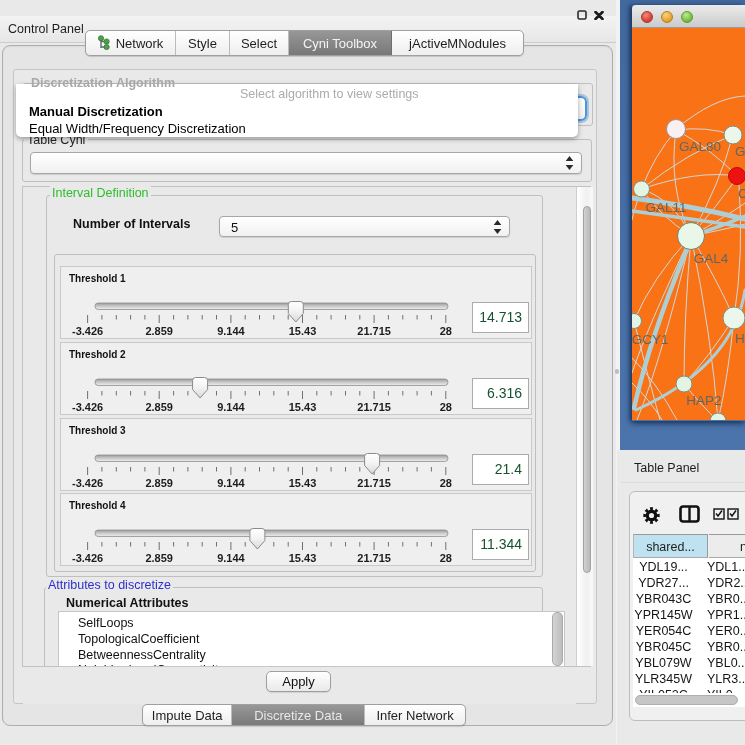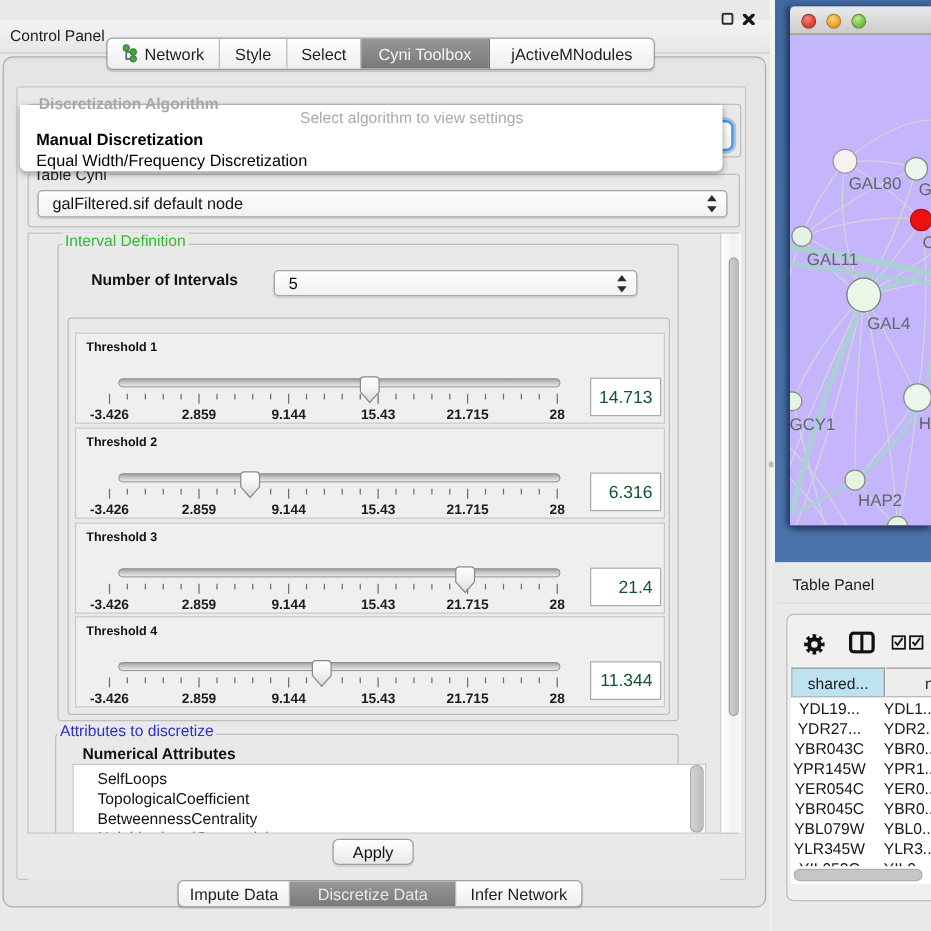--- a/index.html
+++ b/index.html
@@ -80,21 +80,21 @@
 #popup .r3 { position:absolute; left:13px; top:37px; font-size:13px; color:#000; }
 #dalgtitle { left:31px; top:76px; font-size:12.5px; font-weight:bold; color:#a8a8a8; z-index:60; }
 
 
 #bluebg { left:620px; top:0; width:125px; height:450px;
   background:linear-gradient(#42699e,#4a74ab); }
 #netwin { left:632px; top:5px; width:113px; height:416px;
   box-shadow:-3px 0 4px rgba(10,20,50,0.45), 0 3px 5px rgba(10,20,50,0.5); }
 #nettitle { left:0; top:0; width:113px; height:23px; border-radius:4px 0 0 0;
   background:linear-gradient(#ebebeb,#cbcbcb); border-bottom:1px solid #9c9c9c; }
-#netcanvas { left:0; top:23px; width:113px; height:392px; background:#c4b5fd; overflow:hidden; }
+#netcanvas { left:0; top:23px; width:113px; height:392px; background:#f97316; overflow:hidden; }
 .light { position:absolute; top:6px; width:12px; height:12px; border-radius:6px; }
 
 #tpsection { left:617px; top:450px; width:128px; height:295px; background:#e9e9e9; }
 #tptitle { left:621px; top:450px; width:124px; height:33px; background:#e9e9e9;
   border-bottom:1px solid #dddddd; }
 #tptitle .t { position:absolute; left:13px; top:11px; font-size:12.5px; color:#1d1d1d; }
 #tablepanel { left:629px; top:491px; width:130px; height:230px; background:#f0f0f0;
   border:1px solid #bdbdbd; border-radius:6px; }
 #thead1 { left:633px; top:534px; width:75px; height:24px; background:#bfe2f1;
   border-top:1px solid #9a9a9a; border-right:1px solid #9a9a9a; border-bottom:1px solid #aaaaaa; border-left:1px solid #b5b5b5; font-size:12.5px; color:#222;
@@ -130,21 +130,20 @@
       <span class="ctext"></span>
       <svg class="carr" width="9" height="14" viewBox="0 0 9 14">
         <path d="M4.5,0 L8.3,5 L0.7,5 Z" fill="#2a2a2a"></path>
         <path d="M4.5,14 L8.3,9 L0.7,9 Z" fill="#2a2a2a"></path>
       </svg>
     </div>
 
 <div class="group" style="left:22px;top:139px;width:570px;height:43px;"></div>
 <div class="abs" style="left:24px;top:133px;background:#e9e9e9;padding:0 3px;font-size:12.5px;color:#222;">Table Cyni</div>
 <div class="combo " style="left:30px;top:152px;width:552px;height:22px">
-      <span class="ctext">galFiltered.sif default node</span>
       <svg class="carr" width="9" height="14" viewBox="0 0 9 14">
         <path d="M4.5,0 L8.3,5 L0.7,5 Z" fill="#2a2a2a"></path>
         <path d="M4.5,14 L8.3,9 L0.7,9 Z" fill="#2a2a2a"></path>
       </svg>
     </div>
 
 <div id="scrollpane" class="abs"></div>
 <div id="vscroll" class="abs"></div>
 <div id="vthumb" class="abs"></div>
 

